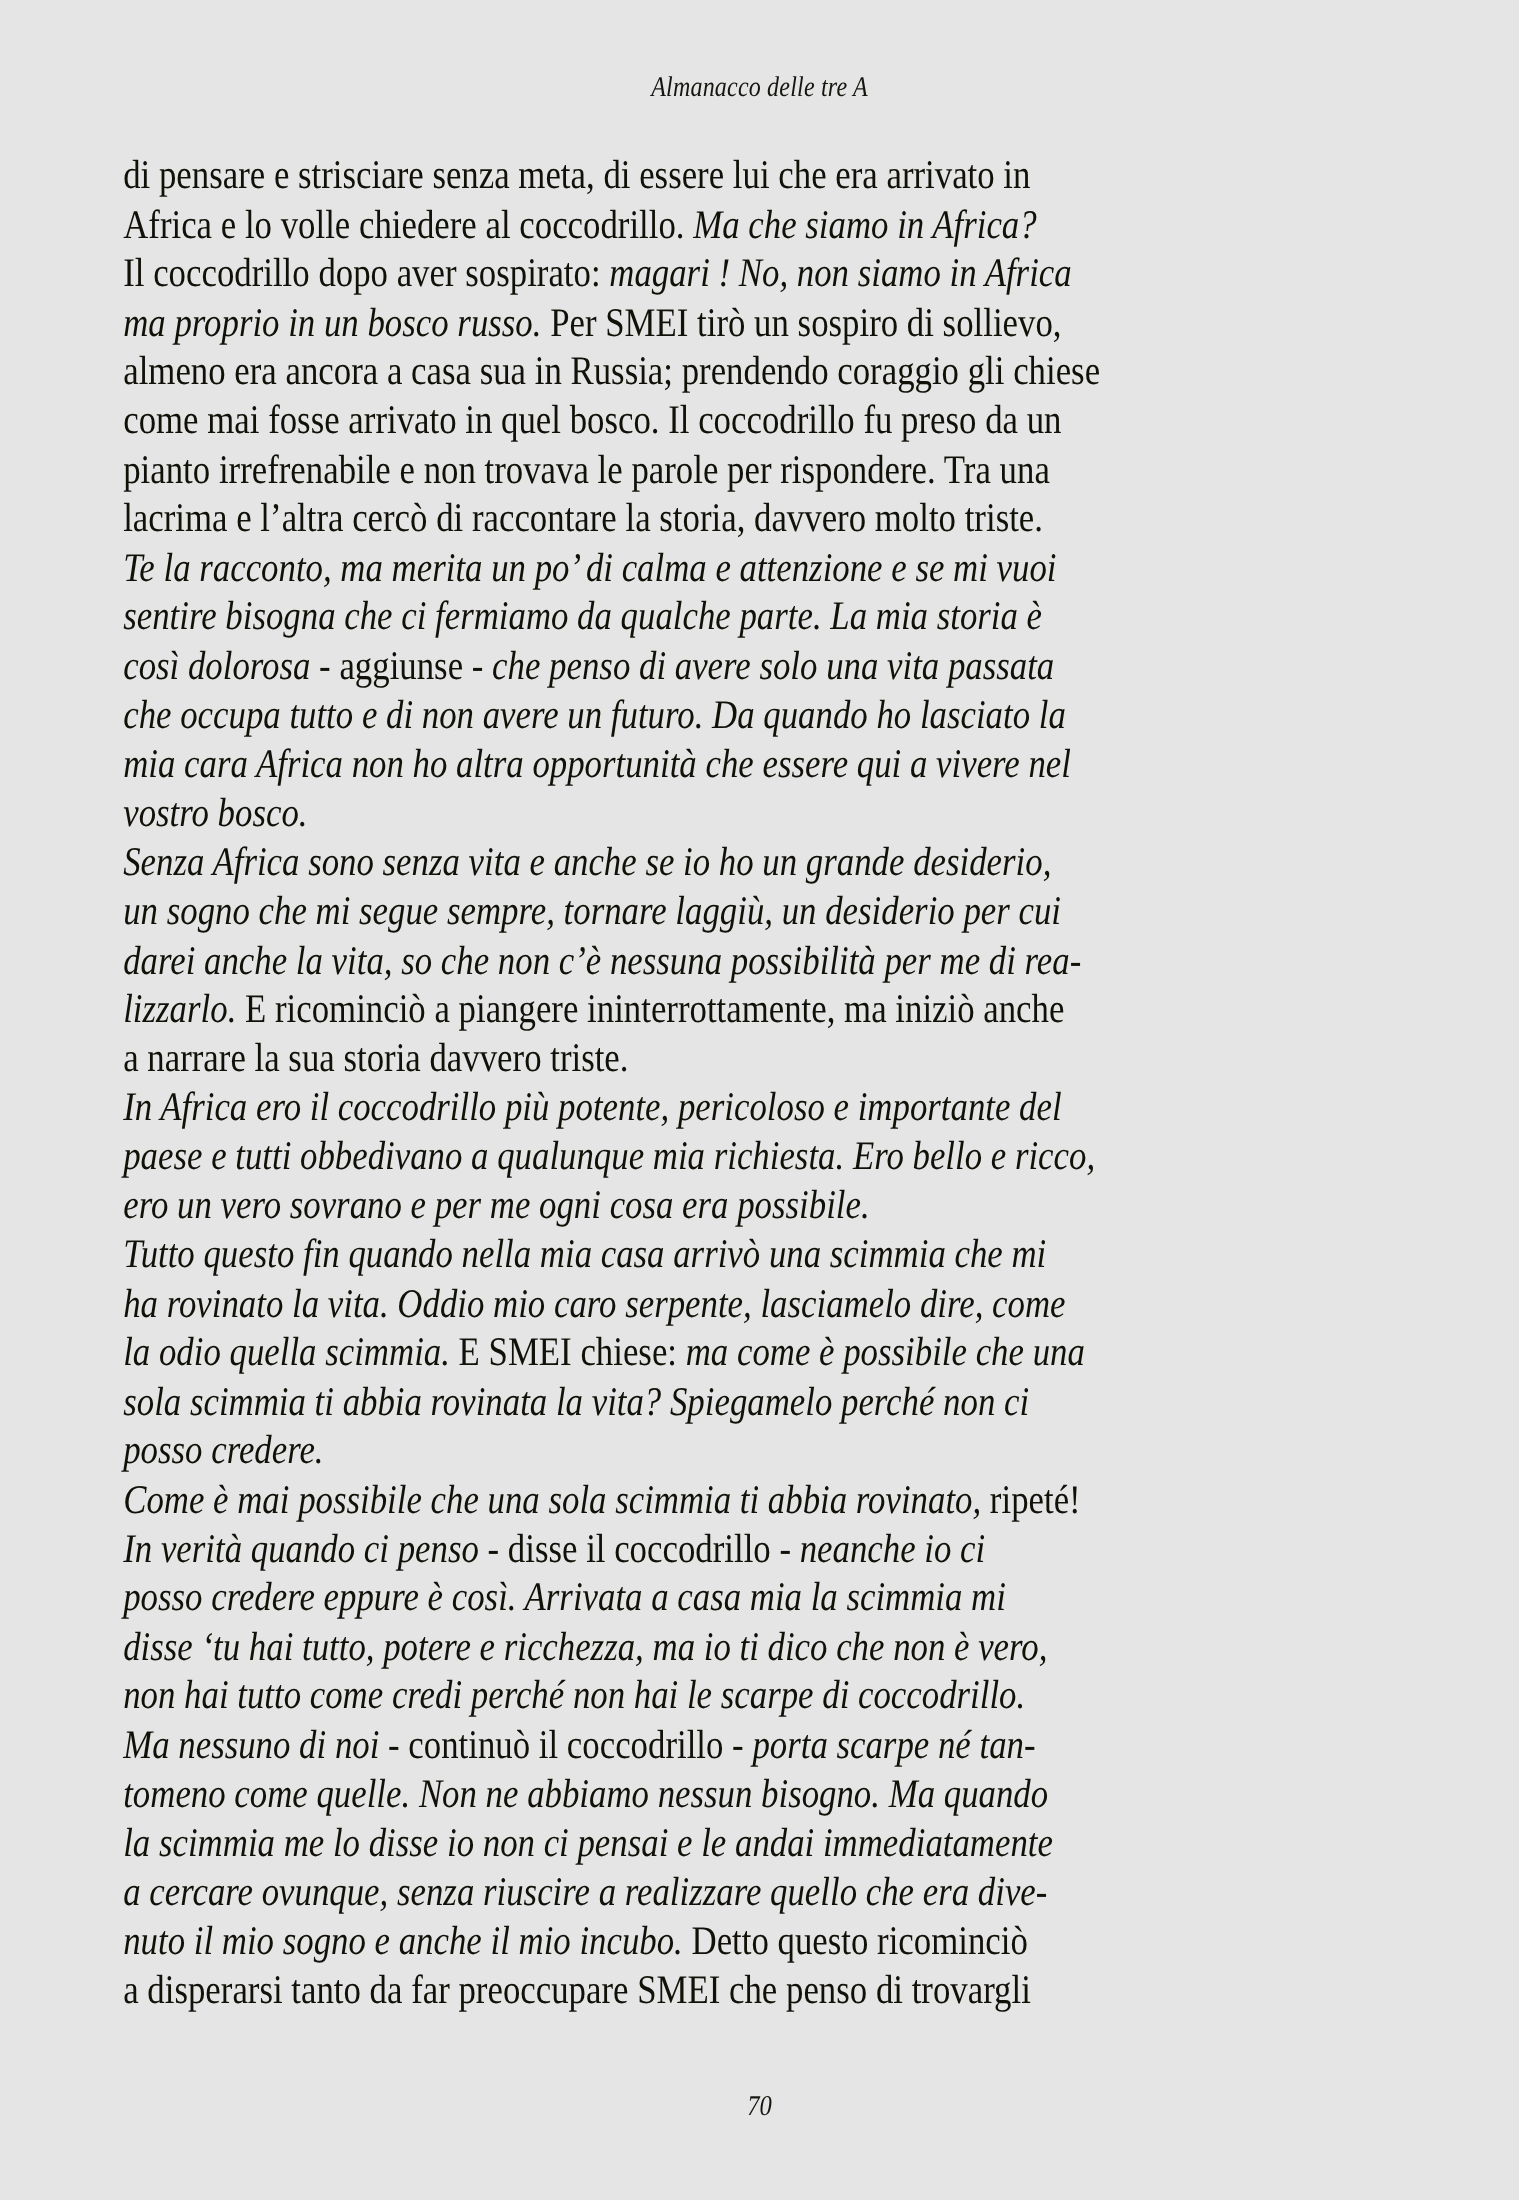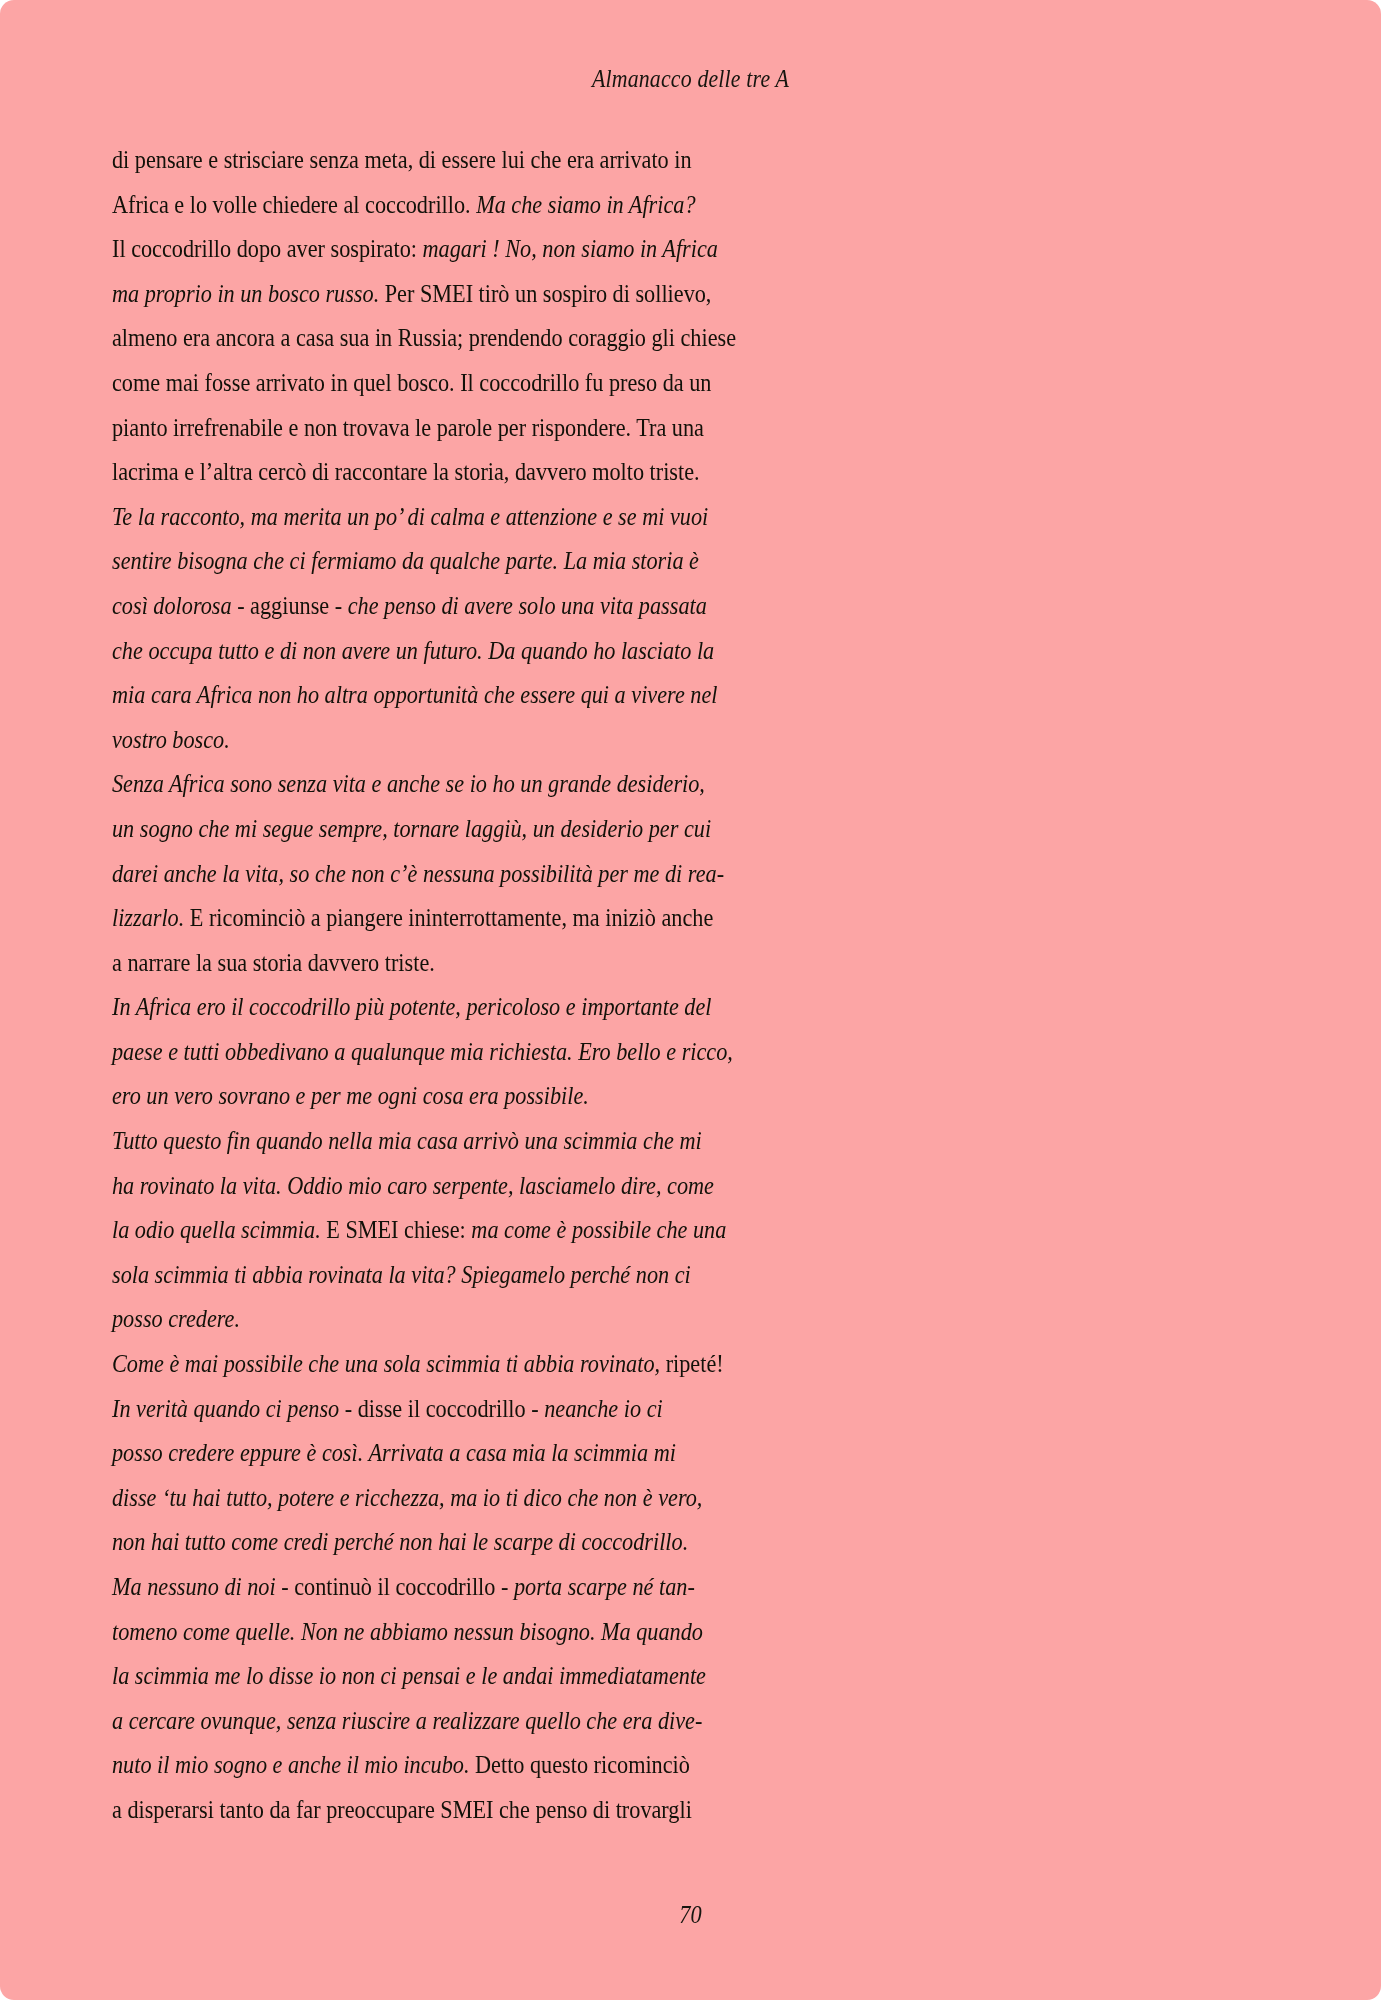--- a/index.html
+++ b/index.html
@@ -12,22 +12,21 @@
     height: 2000px;
     position: relative;
     font-family: "Liberation Serif", "DejaVu Serif", serif;
     color: #111111;
     overflow: hidden;
   }
 
   .page {
     position: absolute;
     inset: 0;
-    background: #fca5a5;
-    border-radius: 14px;
+    background: #e5e5e5;
   }
 
   
   .running-head {
     position: absolute;
     top: 64px;
     left: 0;
     right: 0;
     text-align: center;
     font-style: italic;
@@ -42,21 +41,21 @@
     position: absolute;
     top: 138px;
     left: 112px;
     width: 836px;
   }
 
   .para {
     margin: 0;
     text-align: justify;
     text-justify: inter-word;
-    font-size: 26px;
+    font-size: 37px;
     line-height: 44.6px;
     color: #121109;
     transform-origin: left top;
     hyphens: none;
   }
 
   
   .para .ln {
     display: block;
     white-space: nowrap;

